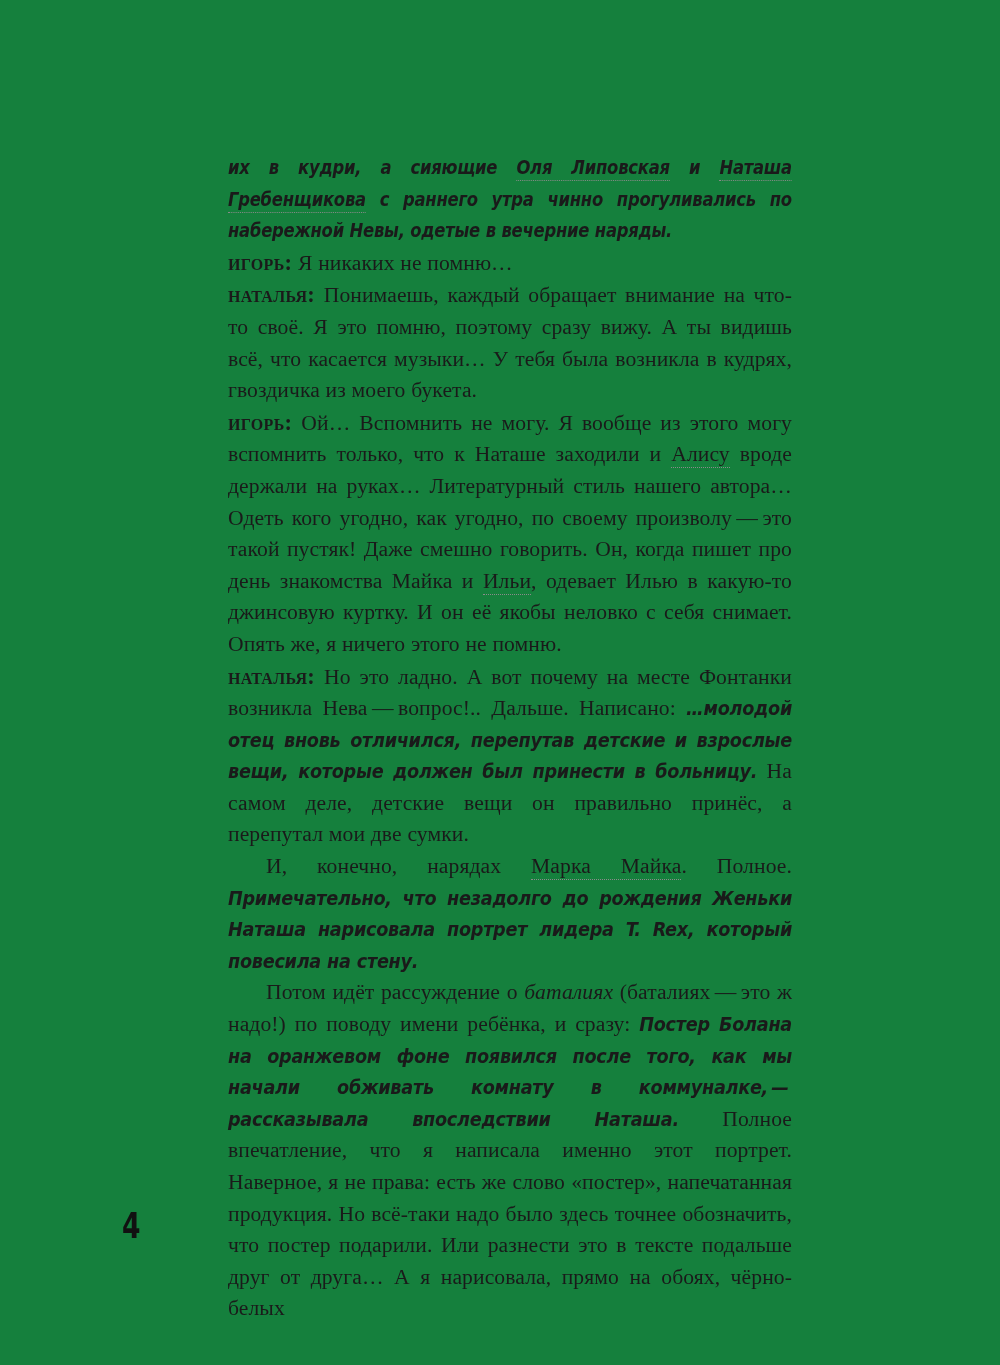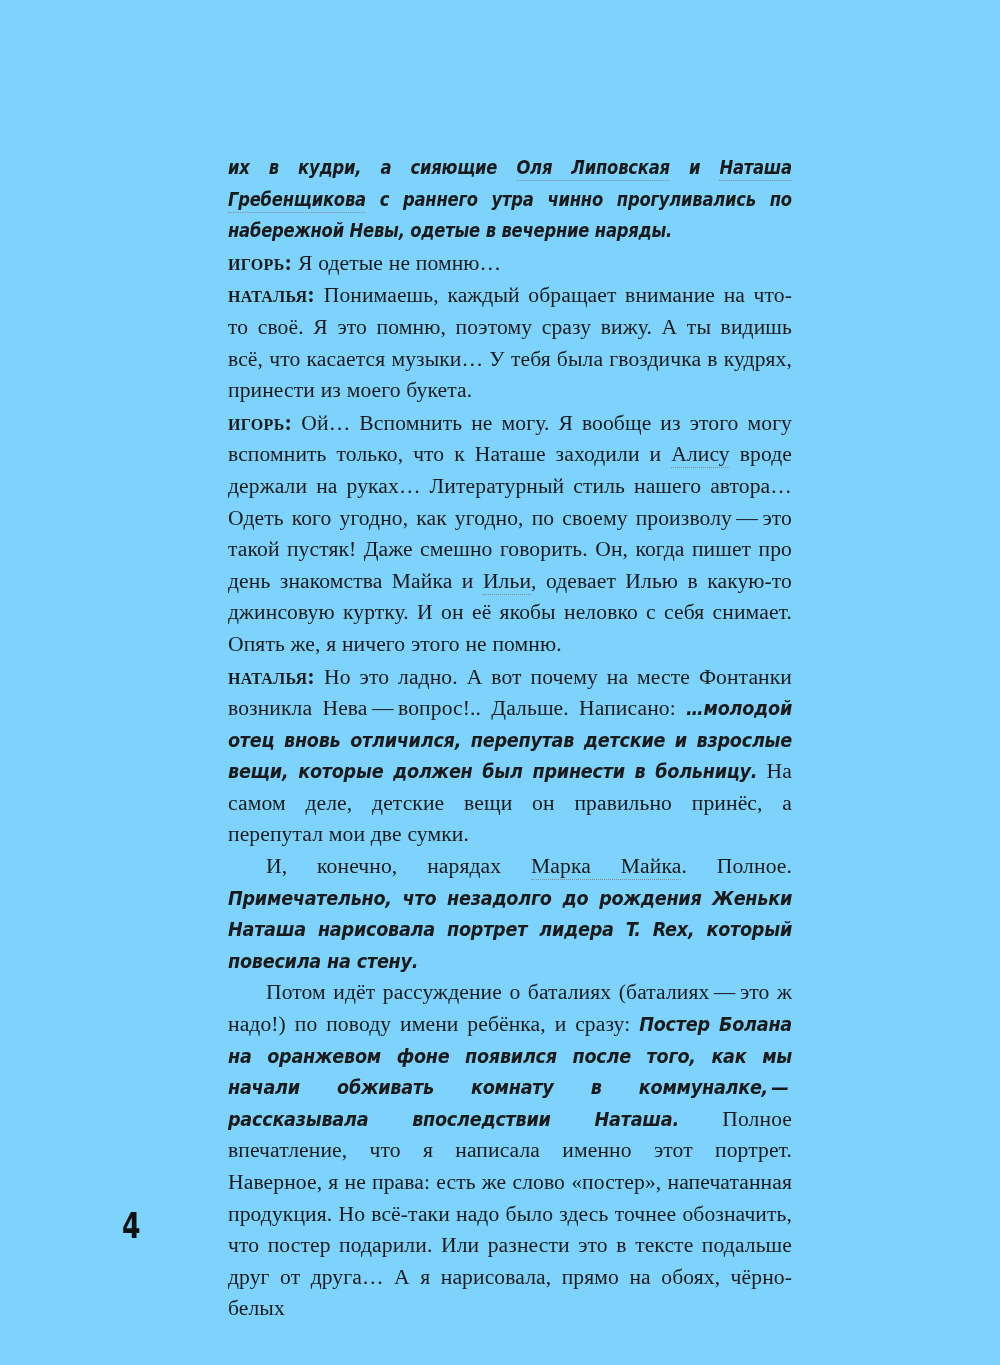--- a/index.html
+++ b/index.html
@@ -13,21 +13,21 @@
     height: 1365px;
     position: relative;
     overflow: hidden;
     font-family: "Liberation Serif", "DejaVu Serif", serif;
     color: #1a1a1a;
   }
 
   .page {
     position: absolute;
     inset: 0;
-    background: #7dd3fc;
+    background: #15803d;
   }
 
   
   .text-block {
     position: absolute;
     left: 228px;
     top: 152px;
     width: 564px;
     text-align: justify;
     text-justify: inter-word;
@@ -80,20 +80,21 @@
     font-weight: bold;
     font-variant: small-caps;
     text-transform: lowercase;
     font-size: 22.4px;
     letter-spacing: 0.3px;
     margin-top: 40px;
   }
 
   
   .em {
+    font-style: italic;
   }
 
   
   .dotted {
     border-bottom: 1px dotted #8a8a8a;
     padding-bottom: 1px;
   }
 
   
   .folio {
@@ -112,23 +113,23 @@
 </style>
 </head>
 <body>
 
 <div class="page">
 
   <div class="text-block">
 
     <p class="para quote"><span>их в кудри, а сияющие </span><span class="dotted">Оля Липовская</span><span> и </span><span class="dotted">Наташа Гребенщикова</span><span> с раннего утра чинно прогуливались по набережной Невы, одетые в вечерние наряды.</span></p>
 
-    <p class="para"><span class="speaker">ИГОРЬ:</span><span> Я одетые не помню…</span></p>
+    <p class="para"><span class="speaker">ИГОРЬ:</span><span> Я никаких не помню…</span></p>
 
-    <p class="para"><span class="speaker">НАТАЛЬЯ:</span><span> Понимаешь, каждый обращает внимание на что-то своё. Я это помню, поэтому сразу вижу. А ты видишь всё, что касается музыки… У тебя была гвоздичка в кудрях, принести из моего букета.</span></p>
+    <p class="para"><span class="speaker">НАТАЛЬЯ:</span><span> Понимаешь, каждый обращает внимание на что-то своё. Я это помню, поэтому сразу вижу. А ты видишь всё, что касается музыки… У тебя была возникла в кудрях, гвоздичка из моего букета.</span></p>
 
 
 
     <p class="para"><span class="speaker">ИГОРЬ:</span><span> Ой… Вспомнить не могу. Я вообще из этого могу вспомнить только, что к Наташе заходили и </span><span class="dotted">Алису</span><span> вроде держали на руках… Литературный стиль нашего автора… Одеть кого угодно, как угодно, по своему произволу — это такой пустяк! Даже смешно говорить. Он, когда пишет про день знакомства Майка и </span><span class="dotted">Ильи</span><span>, одевает Илью в какую-то джинсовую куртку. И он её якобы неловко с себя снимает. Опять же, я ничего этого не помню.</span></p>
 
     <p class="para"><span class="speaker">НАТАЛЬЯ:</span><span> Но это ладно. А вот почему на месте Фонтанки возникла Нева — вопрос!.. Дальше. Написано: </span><span class="quote">…молодой отец вновь отличился, перепутав детские и взрослые вещи, которые должен был принести в больницу.</span><span> На самом деле, детские вещи он правильно принёс, а перепутал мои две сумки.</span></p>
 
     <p class="para indent"><span>И, конечно, нарядах </span><span class="dotted">Марка Майка</span><span>. Полное. </span><span class="quote">Примечательно, что незадолго до рождения Женьки Наташа нарисовала портрет лидера T. Rex, который повесила на стену.</span></p>
 
     <p class="para indent"><span>Потом идёт рассуждение о </span><span class="em">баталиях</span><span> (баталиях — это ж надо!) по поводу имени ребёнка, и сразу: </span><span class="quote">Постер Болана на оранжевом фоне появился после того, как мы начали обживать комнату в коммуналке, — рассказывала впоследствии Наташа.</span><span> Полное впечатление, что я написала именно этот портрет. Наверное, я не права: есть же слово «постер», напечатанная продукция. Но всё-таки надо было здесь точнее обозначить, что постер подарили. Или разнести это в тексте подальше друг от друга… А я нарисовала, прямо на обоях, чёрно-белых </span></p>

